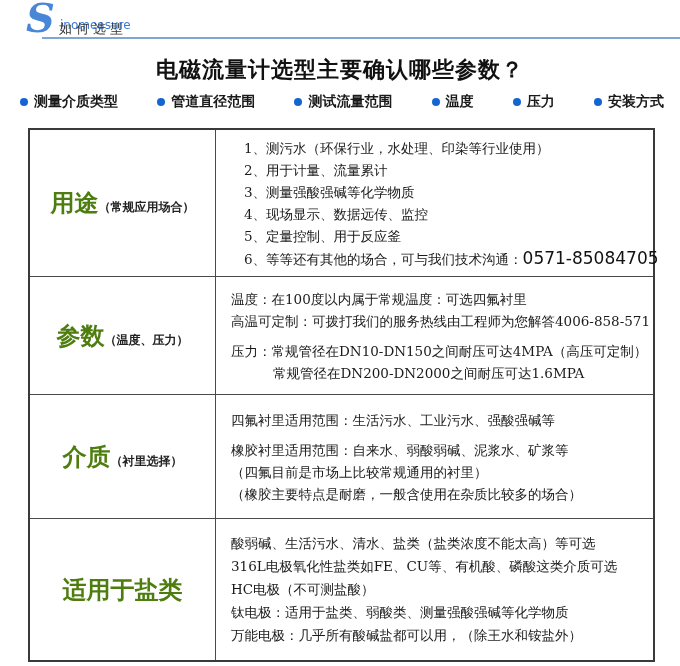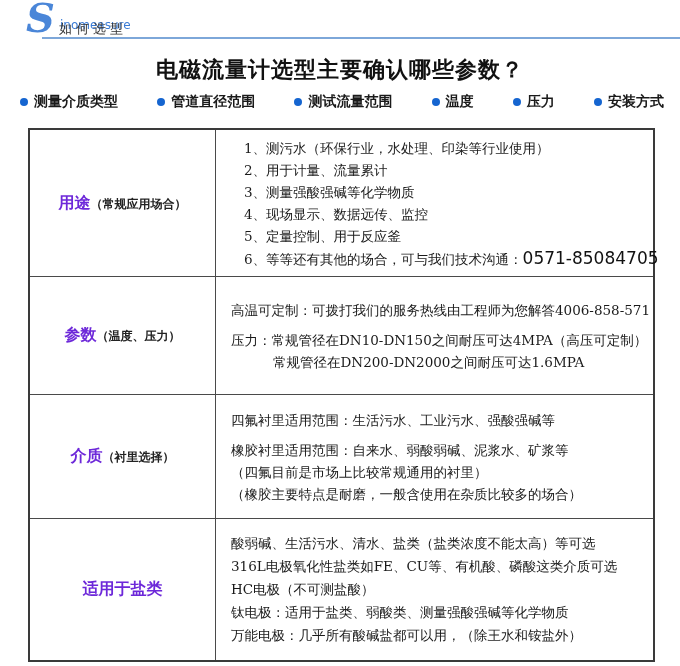--- a/index.html
+++ b/index.html
@@ -65,21 +65,21 @@
   .trow.r1 { height:146px; }
   .trow.r2 { height:118px; }
   .trow.r3 { height:124px; }
   .trow.r4 { flex:1; }
   .hcell {
     width:186px; flex:0 0 186px;
     border-right:1px solid #4a4a4a;
     display:flex; align-items:center; justify-content:center;
     text-align:center; padding:4px;
   }
-  .hmain { font-size:16px; font-weight:bold; color:#6d28d9; }
+  .hmain { font-size:24px; font-weight:bold; color:#4d7c0f; }
   .hnote { font-size:12px; font-weight:bold; color:#222;font-family:Liberation Mono, monospace; }
   .ccell {
     flex:1; padding:8px 10px 8px 15px;
     display:flex; flex-direction:column; justify-content:center;
   }
   .line { font-size:13.5px; line-height:22px; color:#1a1a1a; white-space:nowrap; }
   .r1 .line { padding-left:13px; }
   .grp2 { margin-top:8px; }
   .indent { padding-left:42px; }
   .phone {
@@ -149,20 +149,21 @@
       </div>
     </div>
 
     <div class="trow r2">
       <div class="hcell">
         <span>
           <span class="hmain">参数</span><span class="hnote">（温度、压力）</span>
         </span>
       </div>
       <div class="ccell">
+        <div class="line">温度：在100度以内属于常规温度：可选四氟衬里</div>
         <div class="line">高温可定制：可拨打我们的服务热线由工程师为您解答4006-858-571</div>
         <div class="line grp2">压力：常规管径在DN10-DN150之间耐压可达4MPA（高压可定制）</div>
         <div class="line indent">常规管径在DN200-DN2000之间耐压可达1.6MPA</div>
       </div>
     </div>
 
     <div class="trow r3">
       <div class="hcell">
         <span>
           <span class="hmain">介质</span><span class="hnote">（衬里选择）</span>

